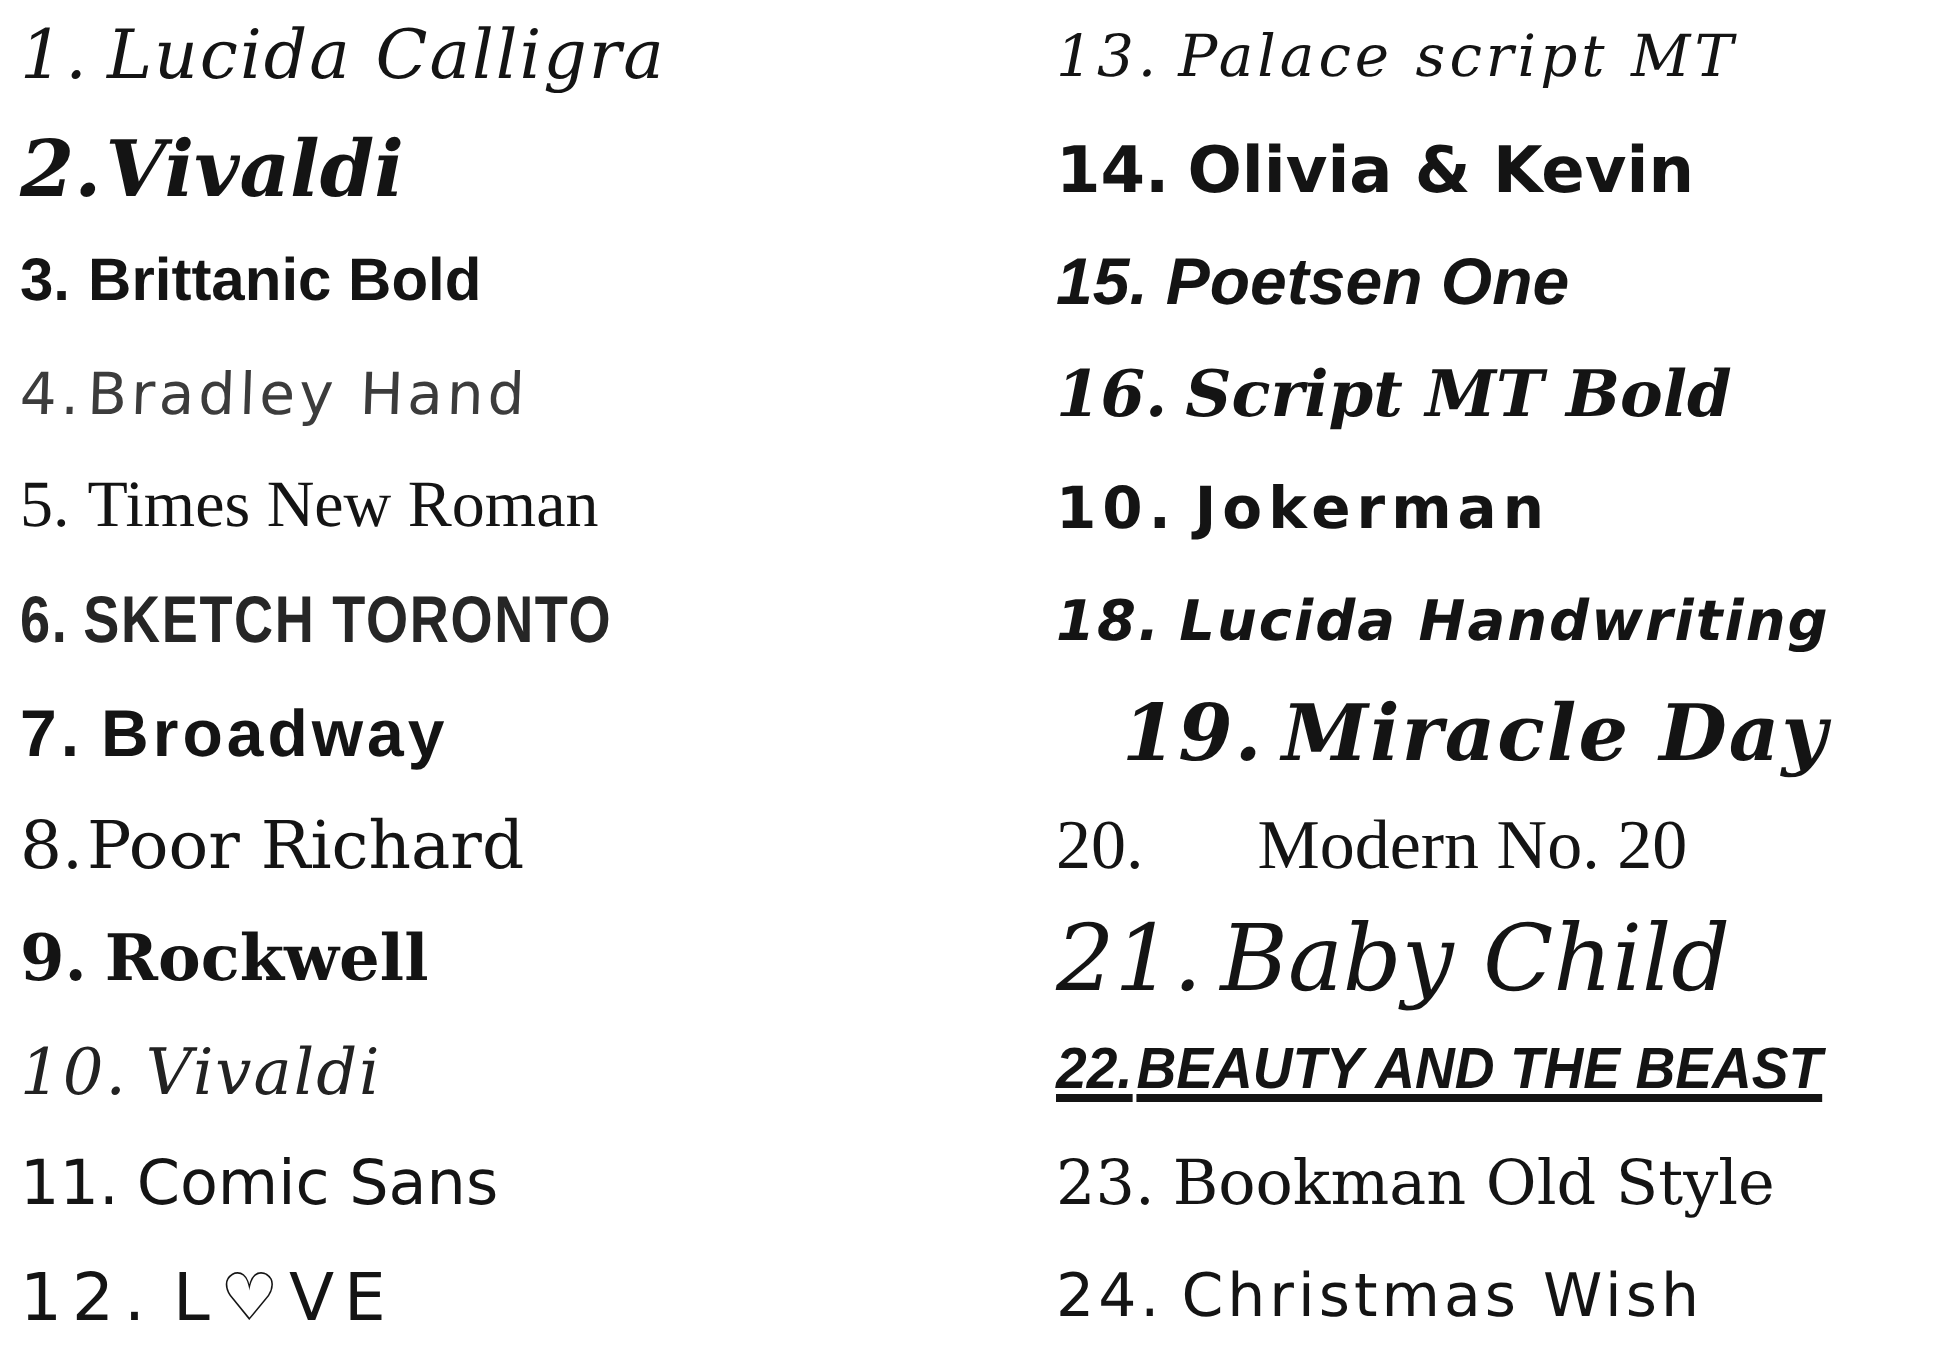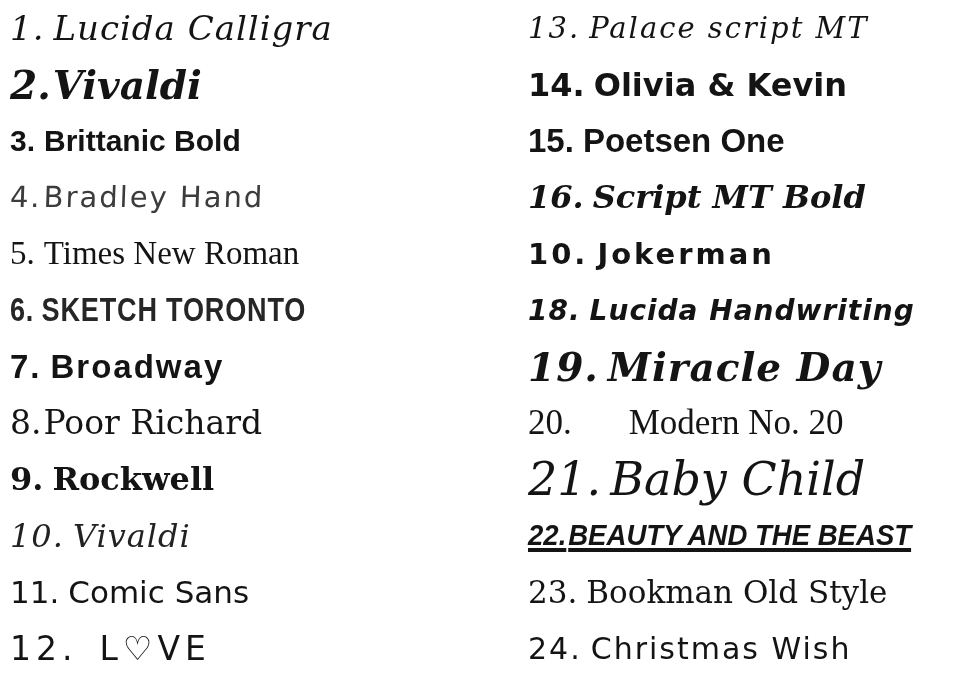--- a/index.html
+++ b/index.html
@@ -22,28 +22,28 @@
   .s2 {font-family:"DejaVu Serif",serif;font-style:italic;font-weight:bold;font-size:39px;}
   .s3 {font-family:"Liberation Sans",sans-serif;font-weight:bold;font-size:30px;}
   .s4 {font-family:"DejaVu Sans",sans-serif;font-size:29px;letter-spacing:2px;color:#3c3c3c;transform:skewX(-2deg);}
   .s5 {font-family:"Liberation Serif",serif;font-size:33px;}
   .s6 {font-family:"Liberation Sans",sans-serif;font-weight:bold;font-size:33px;letter-spacing:1px;color:#262626;transform:scaleX(.82);}
   .s7 {font-family:"Liberation Sans",sans-serif;font-weight:bold;font-size:33px;letter-spacing:2px;}
   .s8 {font-family:"DejaVu Serif",serif;font-size:33px;}
   .s9 {font-family:"DejaVu Serif",serif;font-weight:bold;font-size:32px;}
   .s10{font-family:"DejaVu Serif",serif;font-style:italic;font-size:32px;letter-spacing:1px;color:#222;}
   .s11{font-family:"DejaVu Sans",sans-serif;font-size:31px;}
-  .s12{font-family:"DejaVu Sans",sans-serif;font-size:33px;letter-spacing:5px;gap:13px;}
+  .s12{font-family:"DejaVu Sans",sans-serif;font-size:33px;letter-spacing:5px;}
   .s13{font-family:"DejaVu Serif",serif;font-style:italic;font-size:29px;letter-spacing:2px;}
   .s14{font-family:"DejaVu Sans",sans-serif;font-weight:bold;font-size:32px;}
-  .s15{font-family:"Liberation Sans",sans-serif;font-weight:bold;font-size:33px;}
+  .s15{font-family:"Liberation Sans",sans-serif;font-weight:bold;font-style:italic;font-size:33px;}
   .s16{font-family:"DejaVu Serif",serif;font-style:italic;font-weight:bold;font-size:32px;}
   .s17{font-family:"DejaVu Sans",sans-serif;font-weight:bold;font-size:29px;letter-spacing:3px;}
   .s18{font-family:"DejaVu Sans",sans-serif;font-style:italic;font-weight:bold;font-size:28px;letter-spacing:1px;}
-  .s19{font-family:"DejaVu Serif",serif;font-style:italic;font-weight:bold;font-size:39px;letter-spacing:1px;}
+  .s19{font-family:"DejaVu Serif",serif;font-style:italic;font-weight:bold;font-size:39px;letter-spacing:1px;margin-left:33px;}
   .s20{font-family:"Liberation Serif",serif;font-size:35px;gap:48px;}
   .s21{font-family:"DejaVu Serif",serif;font-style:italic;font-size:46px;}
   .s22{font-family:"Liberation Sans",sans-serif;font-weight:bold;font-style:italic;font-size:29px;transform:scaleX(.95);
        text-decoration:underline;text-decoration-thickness:4px;text-underline-offset:3px;}
   .s23{font-family:"DejaVu Serif",serif;font-size:31px;}
   .s24{font-family:"DejaVu Sans",sans-serif;font-size:30px;letter-spacing:2px;}
 </style>
 </head>
 <body>
 

